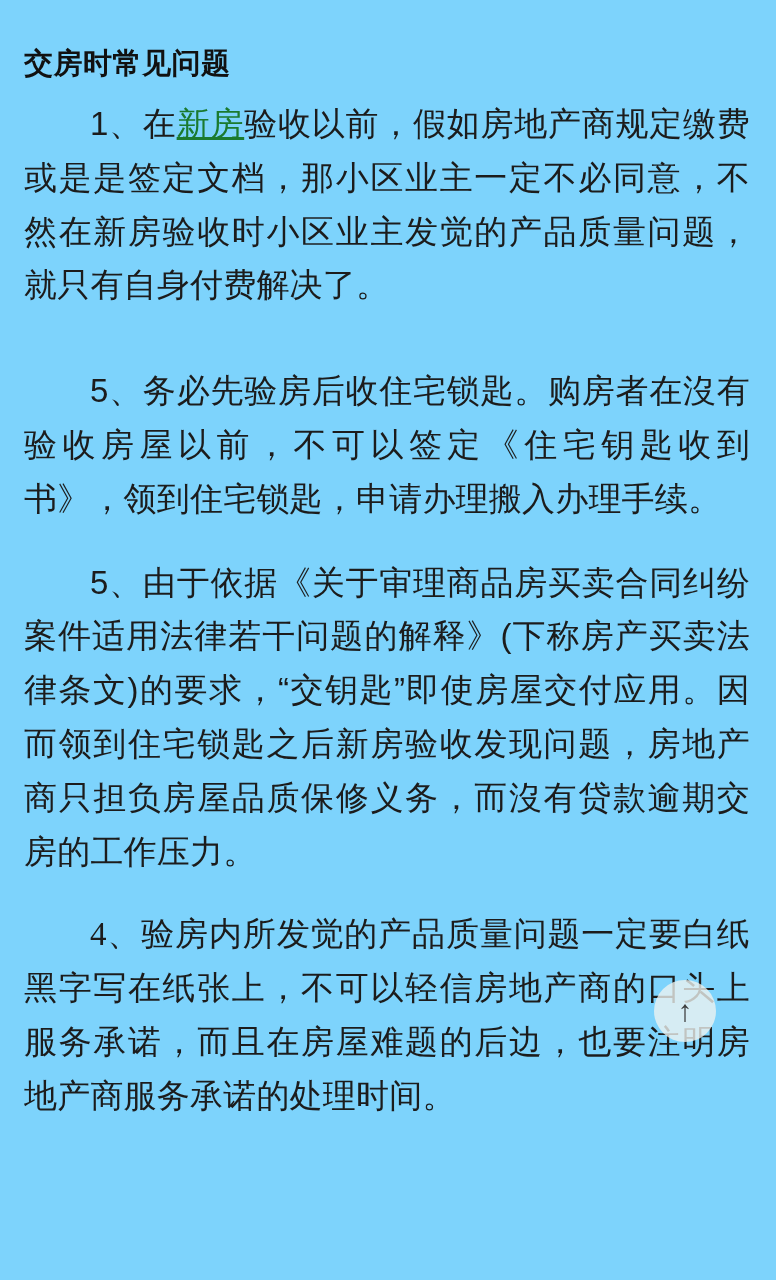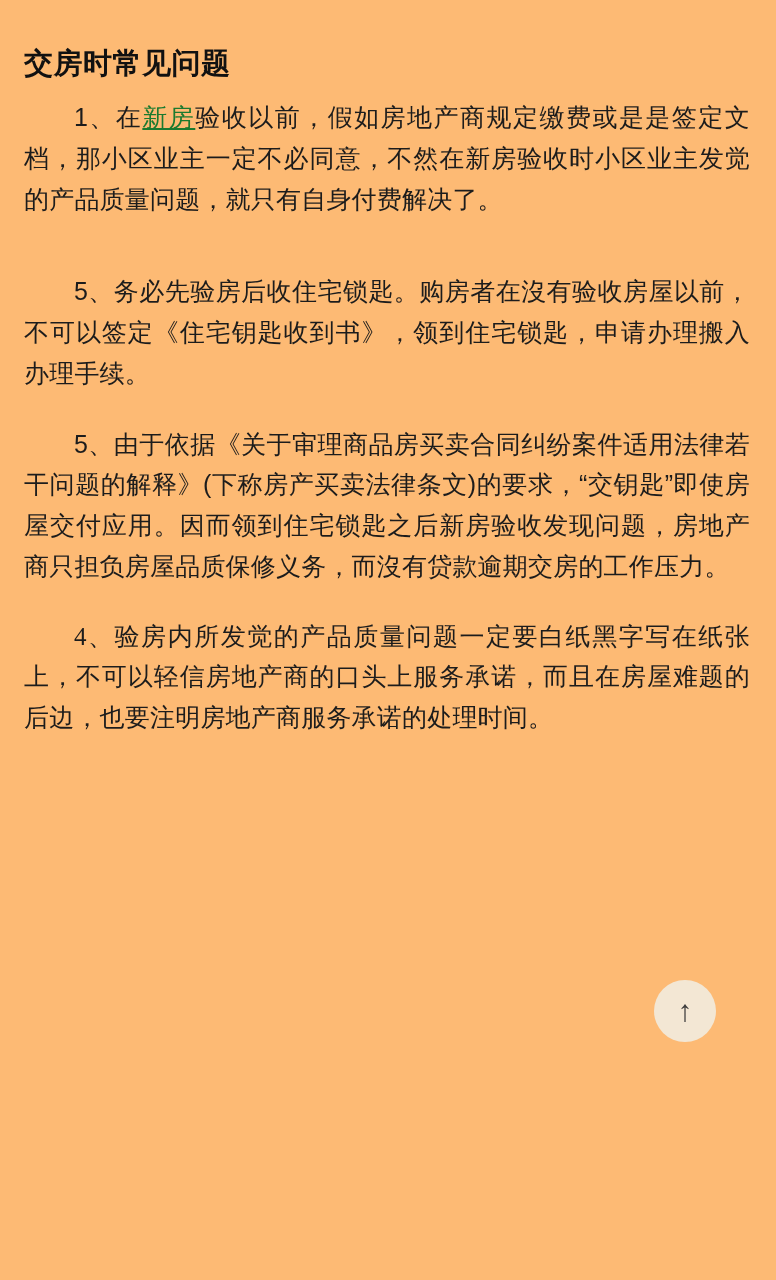--- a/index.html
+++ b/index.html
@@ -13,32 +13,32 @@
     overflow: hidden;
     font-family: "Liberation Sans", sans-serif;
     color: #1a1a1a;
   }
   .page {
     position: relative;
     width: 776px;
     height: 1280px;
     box-sizing: border-box;
     padding: 44px 26px 0 24px;
-    background: #fdba74;
+    background: #7dd3fc;
   }
   .article-title {
     font-size: 29px;
     font-weight: bold;
     letter-spacing: 0.5px;
     line-height: 1.35;
     margin: 0 0 14px 0;
     color: #111111;
   }
   .para {
-    font-size: 25px;
+    font-size: 33px;
     line-height: 1.63;
     letter-spacing: 0.2px;
     text-indent: 2em;
     margin: 0 0 30px 0;
     text-align: justify;
     text-justify: inter-ideograph;
     color: #1c1c1c;
   }
   .para:last-of-type {
     margin-bottom: 0;

